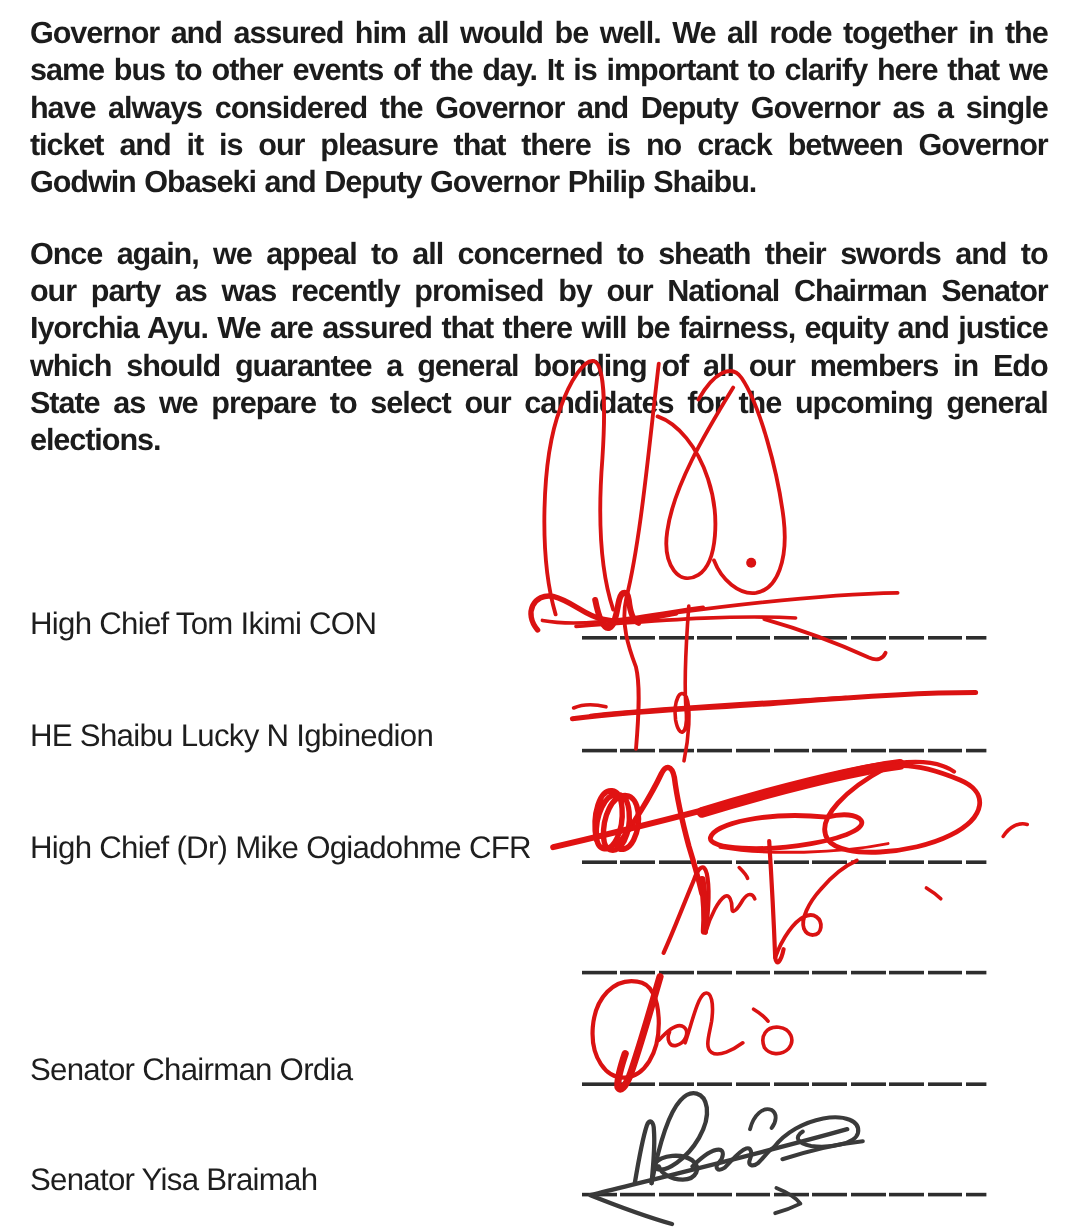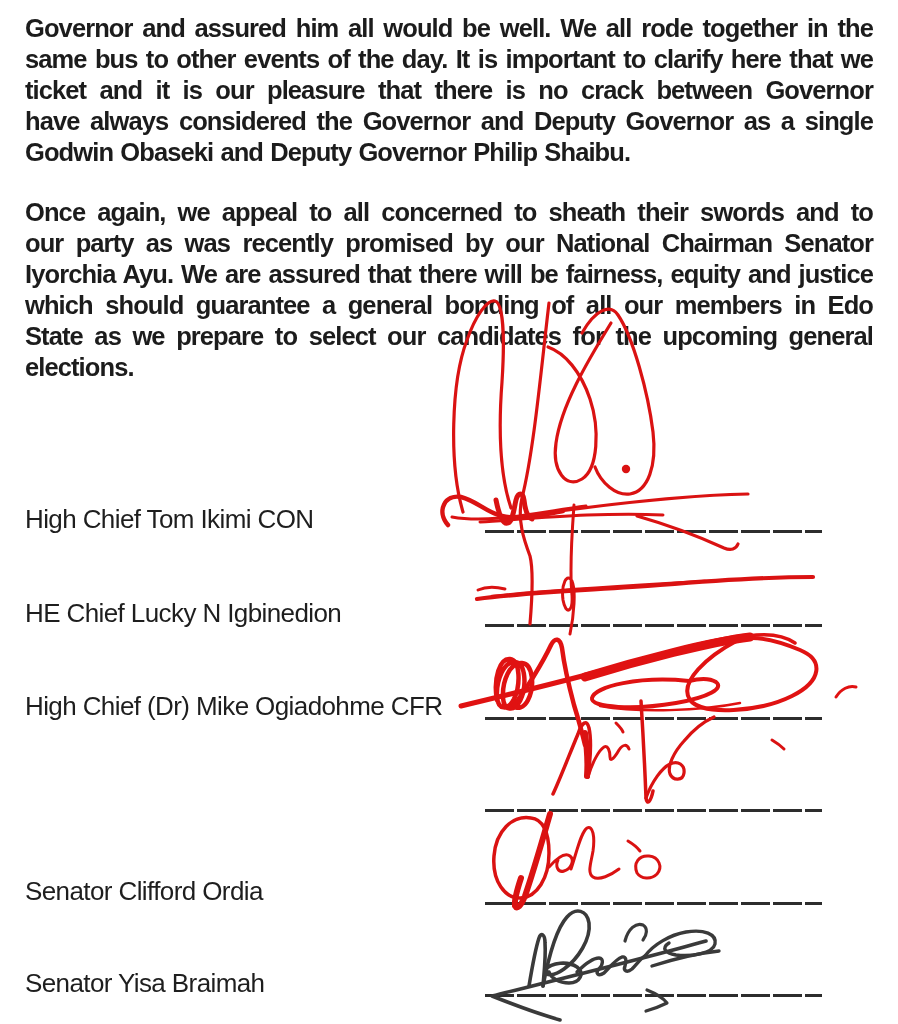--- a/index.html
+++ b/index.html
@@ -29,51 +29,51 @@
 </style>
 </head>
 <body>
 
 <div class="page">
 
   <div class="body-text">
     <div class="para">
       <div class="jline">Governor and assured him all would be well. We all rode together in the</div>
       <div class="jline">same bus to other events of the day. It is important to clarify here that we</div>
+      <div class="jline">have always considered the Governor and Deputy Governor as a single</div>
       <div class="jline">ticket and it is our pleasure that there is no crack between Governor</div>
-      <div class="jline">have always considered the Governor and Deputy Governor as a single</div>
       <div class="jline last">Godwin Obaseki and Deputy Governor Philip Shaibu.</div>
     </div>
     <div class="para">
       <div class="jline">Once again, we appeal to all concerned to sheath their swords and to</div>
       <div class="jline">our party as was recently promised by our National Chairman Senator</div>
       <div class="jline">Iyorchia Ayu. We are assured that there will be fairness, equity and justice</div>
       <div class="jline">which should guarantee a general bonding of all our members in Edo</div>
       <div class="jline">State as we prepare to select our candidates for the upcoming general</div>
       <div class="jline last">elections.</div>
     </div>
   </div>
 
   <div class="sig-row" style="top:504px">
     <span class="sig-name">High Chief Tom Ikimi CON</span>
     <div class="sig-line"></div>
   </div>
   <div class="sig-row" style="top:598px">
-    <span class="sig-name">HE Chief Lucky N Igbinedion</span>
+    <span class="sig-name">HE Shaibu Lucky N Igbinedion</span>
     <div class="sig-line"></div>
   </div>
   <div class="sig-row" style="top:691px">
     <span class="sig-name">High Chief (Dr) Mike Ogiadohme CFR</span>
     <div class="sig-line"></div>
   </div>
   <div class="sig-row" style="top:783px">
     <div class="sig-line"></div>
   </div>
   <div class="sig-row" style="top:876px">
-    <span class="sig-name">Senator Clifford Ordia</span>
+    <span class="sig-name">Senator Chairman Ordia</span>
     <div class="sig-line"></div>
   </div>
   <div class="sig-row" style="top:968px">
     <span class="sig-name">Senator Yisa Braimah</span>
     <div class="sig-line"></div>
   </div>
 
   <svg class="ink-overlay" width="898" height="1024" viewBox="0 0 898 1024">
 
     <g stroke="#da1212">

